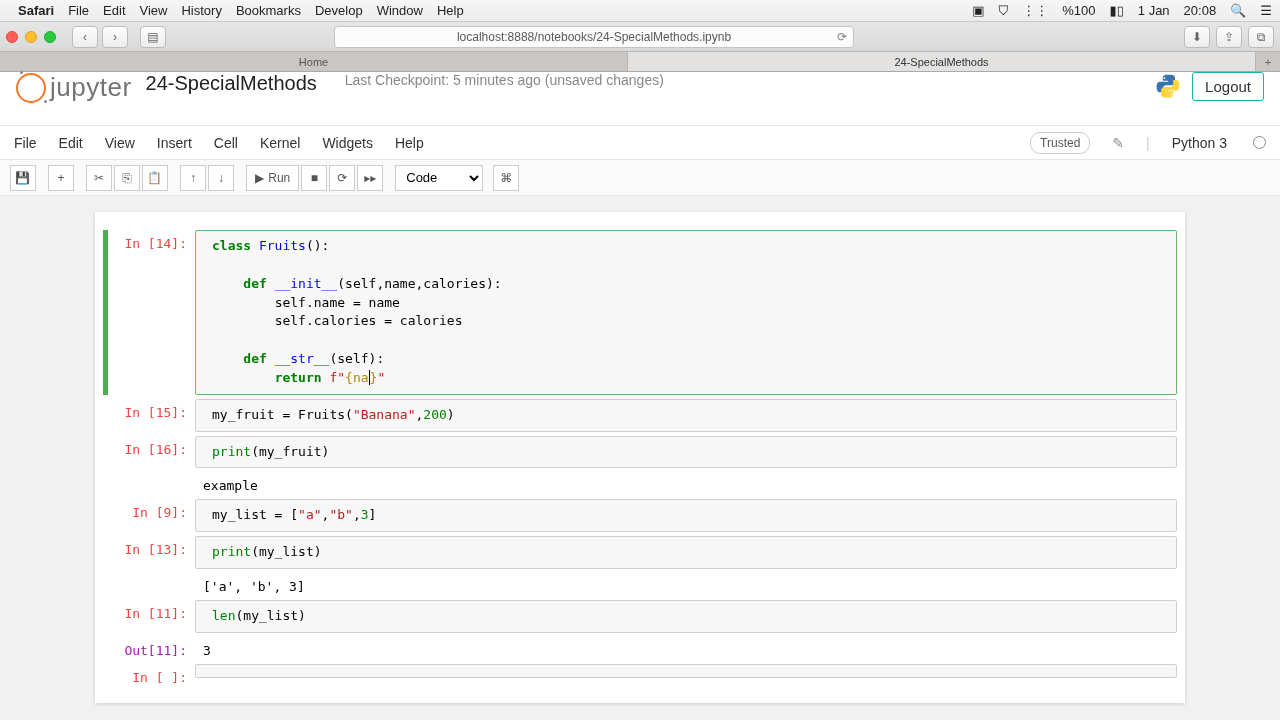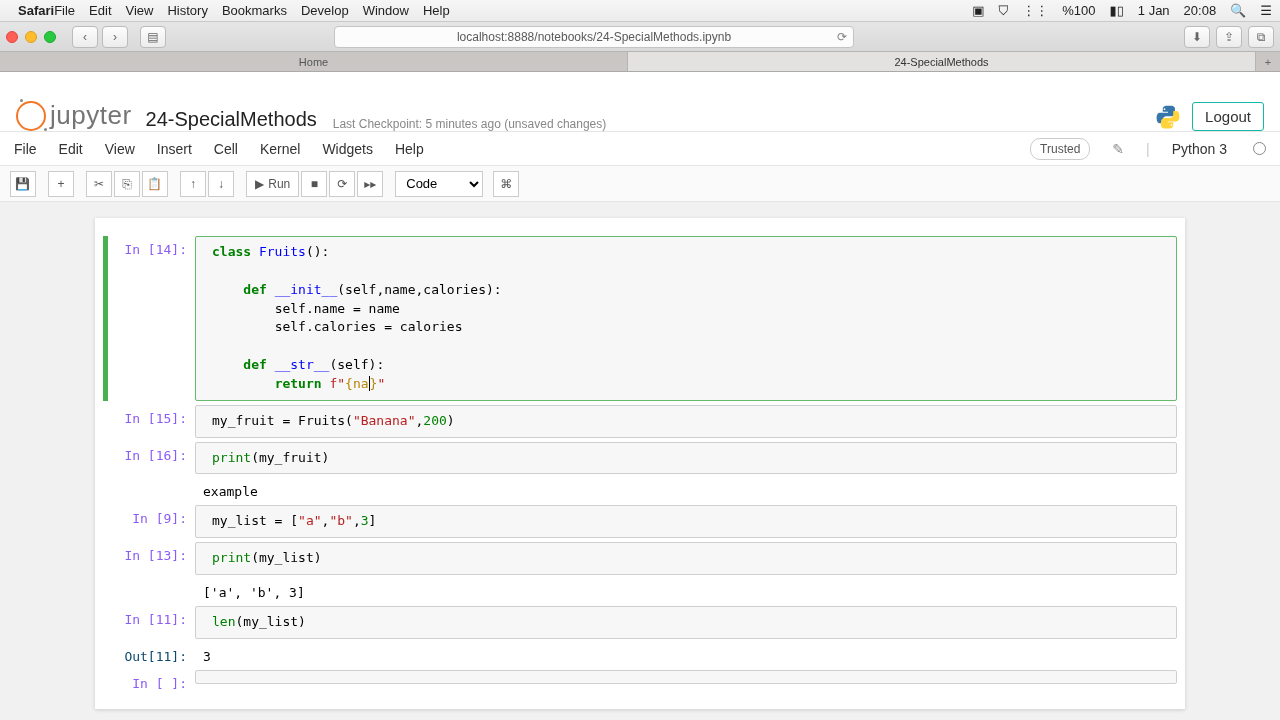--- a/index.html
+++ b/index.html
@@ -1,21 +1,21 @@
 <!DOCTYPE html>
 <html><head>
 <meta charset="utf-8">
 <style>
 * { box-sizing: border-box; margin: 0; padding: 0; }
 body { font-family: -apple-system, "Helvetica Neue", Arial, sans-serif; font-size: 13px; background: #fff; overflow: hidden; width: 1280px; height: 720px; }
 
 
 .mac-menubar { height: 22px; background: linear-gradient(#f6f6f6,#ececec); border-bottom: 1px solid #c9c9c9; display: flex; align-items: center; padding: 0 8px; font-size: 13px; color: #222; }
 .mac-menubar .apple { margin-right: 10px; font-size: 14px; }
-.mac-menubar .app-name { font-weight: 600; }
+.mac-menubar .app-name { font-weight: 600; margin-right: 14px; }
 .mac-menubar .menu-item { margin-right: 14px; }
 .mac-menubar .right { margin-left: auto; display: flex; align-items: center; gap: 14px; }
 .mac-menubar .right .ico { font-size: 13px; }
 
 
 .safari-toolbar { height: 30px; background: linear-gradient(#e6e6e6,#d9d9d9); border-bottom: 1px solid #b5b5b5; display: flex; align-items: center; padding: 0 6px; gap: 6px; }
 .traffic { display: flex; gap: 7px; margin-right: 10px; }
 .traffic .dot { width: 12px; height: 12px; border-radius: 50%; }
 .traffic .red { background:#ff5f57; border:1px solid #e1483f; }
 .traffic .yellow { background:#ffbd2e; border:1px solid #dfa022; }
@@ -26,29 +26,29 @@
 .url-bar .reload { position:absolute; right:6px; color:#888;}
 .toolbar-right { margin-left:auto; display:flex; gap:6px;}
 
 
 .tab-bar { height:20px; background:#c9c6c4; border-bottom:1px solid #aaa; display:flex; font-size:11px; color:#555;}
 .tab { flex:1; display:flex; align-items:center; justify-content:center; border-right:1px solid #b5b5b5; }
 .tab.active { background:#e4e2e0; color:#333; }
 .tab-plus { width:24px; display:flex; align-items:center; justify-content:center; color:#666;}
 
 
-.jp-header { height:60px; background:#fff; border-bottom:1px solid #e5e5e5; display:flex; align-items:flex-end; padding: 0 16px; gap:10px;}
+.jp-header { height:54px; background:#fff; border-bottom:1px solid #e5e5e5; display:flex; align-items:flex-start; padding: 0 16px; gap:10px;}
 .jp-logo { display:flex; align-items:center; gap:4px; color:#757575; font-size:26px; font-weight:400; letter-spacing:0.5px;}
 .jp-logo .planet { width:30px; height:30px; border-radius:50%; border:2px solid #f37726; position:relative; display:flex; align-items:center; justify-content:center;}
 .jp-logo .planet::before,.jp-logo .planet::after{content:"";position:absolute;width:3px;height:3px;border-radius:50%;background:#888;}
 .jp-logo .planet::before{top:-4px;left:2px;}
 .jp-logo .planet::after{bottom:-2px;right:-3px;}
 .jp-logo .name{color:#757575;}
 .nb-name{font-size:20px;color:#222;margin-left:4px;}
-.checkpoint{font-size:12px;color:#888;margin-left:6px;}
+.checkpoint{font-size:14px;color:#888;margin-left:18px;}
 .jp-header .spacer{flex:1;}
 .py-icon{width:28px;height:28px;position:relative;}
 .py-icon svg{width:28px;height:28px;}
 .logout-btn{border:1px solid #14b8a6;padding:5px 12px;border-radius:3px;background:#fff;color:#333;font-size:15px;}
 
 
 .jp-menubar{height:34px;border-bottom:1px solid #e5e5e5;display:flex;align-items:center;padding:0 14px;font-size:14px;color:#333;gap:22px;}
 .jp-menubar .spacer{flex:1;}
 .trusted{border:1px solid #ccc;padding:3px 9px;border-radius:10px;font-size:12px;color:#555;}
 .edit-icon{color:#888;font-size:14px;}
@@ -60,22 +60,22 @@
 .tb-btn{min-width:26px;height:26px;border:1px solid #ccc;background:#fff;display:flex;align-items:center;justify-content:center;color:#555;font-size:12px;}
 .tb-sep{width:8px;}
 .tb-run{padding:0 8px;gap:4px;}
 .cell-type{height:26px;border:1px solid #ccc;background:#fff;padding:0 6px;font-size:13px;width:88px;}
 .cmd-btn{margin-left:8px;}
 
 
 .nb-wrap{height:calc(720px - 22px - 30px - 20px - 52px - 34px - 36px);overflow:auto;background:#f1f1f1;padding:16px 0;}
 .nb-container{width:1090px;margin:0 auto;background:#fff;box-shadow:0 1px 4px rgba(0,0,0,0.15);padding:14px 8px;}
 .cell{display:flex;margin:4px 0;}
-.prompt{width:92px;text-align:right;padding:6px 8px 0 0;font-family:Menlo,monospace;font-size:13px;color:#8b5cf6;flex-shrink:0;}
-.prompt.out{color:#0c4a6e;text-align:right;}
+.prompt{width:92px;text-align:right;padding:6px 8px 0 0;font-family:Menlo,monospace;font-size:13px;color:#ef4444;flex-shrink:0;}
+.prompt.out{color:#a21caf;text-align:right;}
 .cell-body{flex:1;}
 .input-area{border:1px solid #cfcfcf;background:#f7f7f7;padding:6px 16px;font-family:Menlo,monospace;font-size:13px;line-height:1.45;white-space:pre;border-radius:2px;}
 .cell.selected .input-area{border-color:#66bb6a;}
 .cell.selected{position:relative;}
 .cell.selected::before{content:"";position:absolute;left:0;top:0;bottom:0;width:5px;background:#4caf50;}
 .output-area{padding:6px 8px 2px 8px;font-family:Menlo,monospace;font-size:13px;white-space:pre;}
 
 
 .kw{color:#008000;font-weight:bold;}
 .fn{color:#0000ff;}

